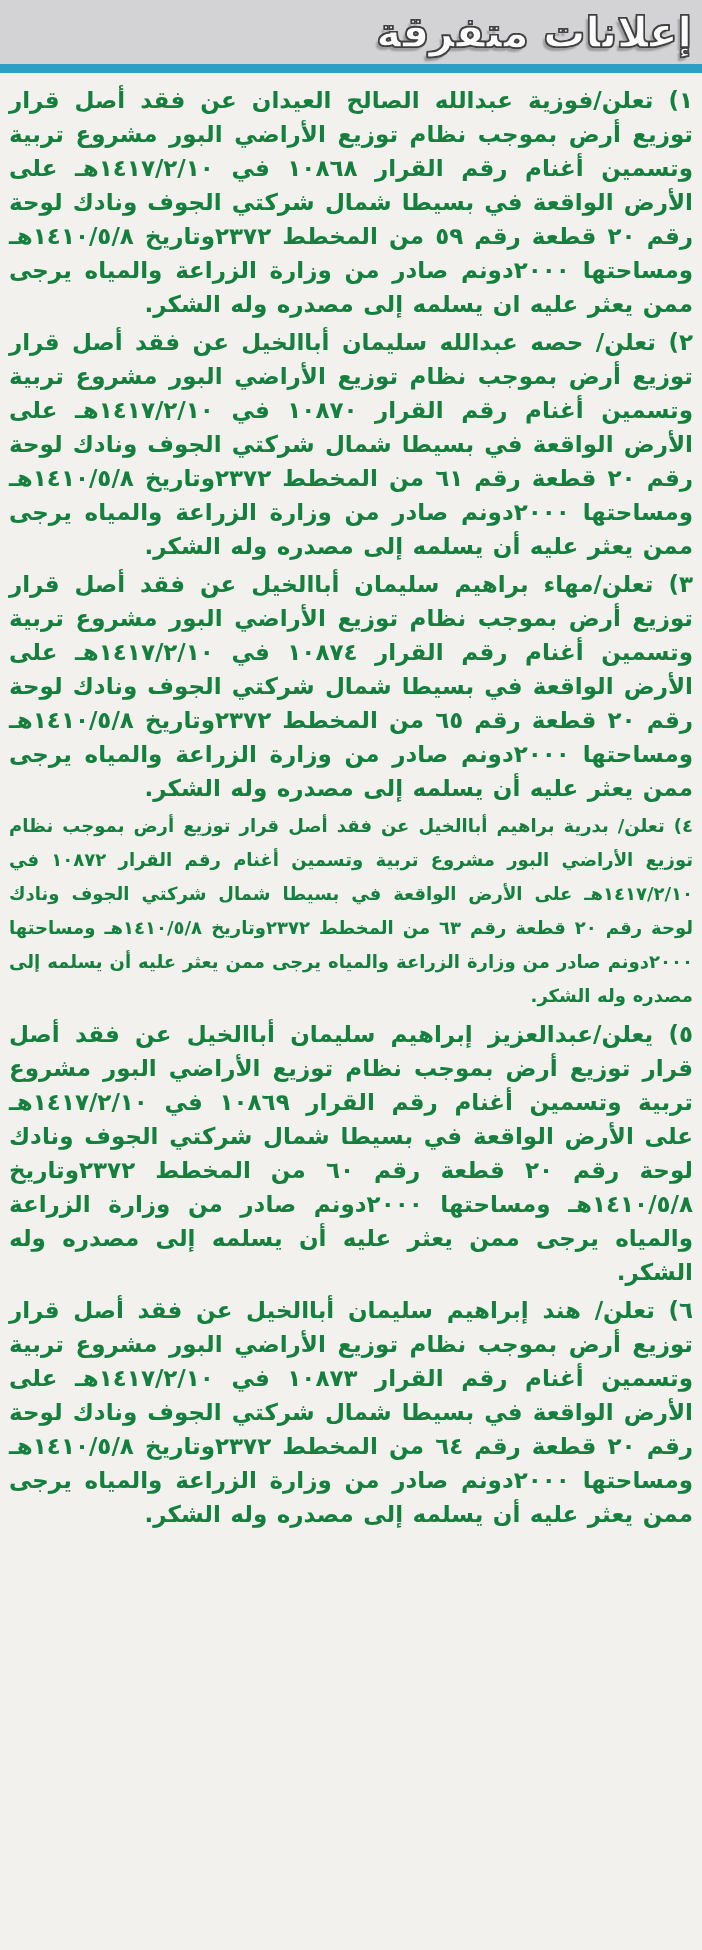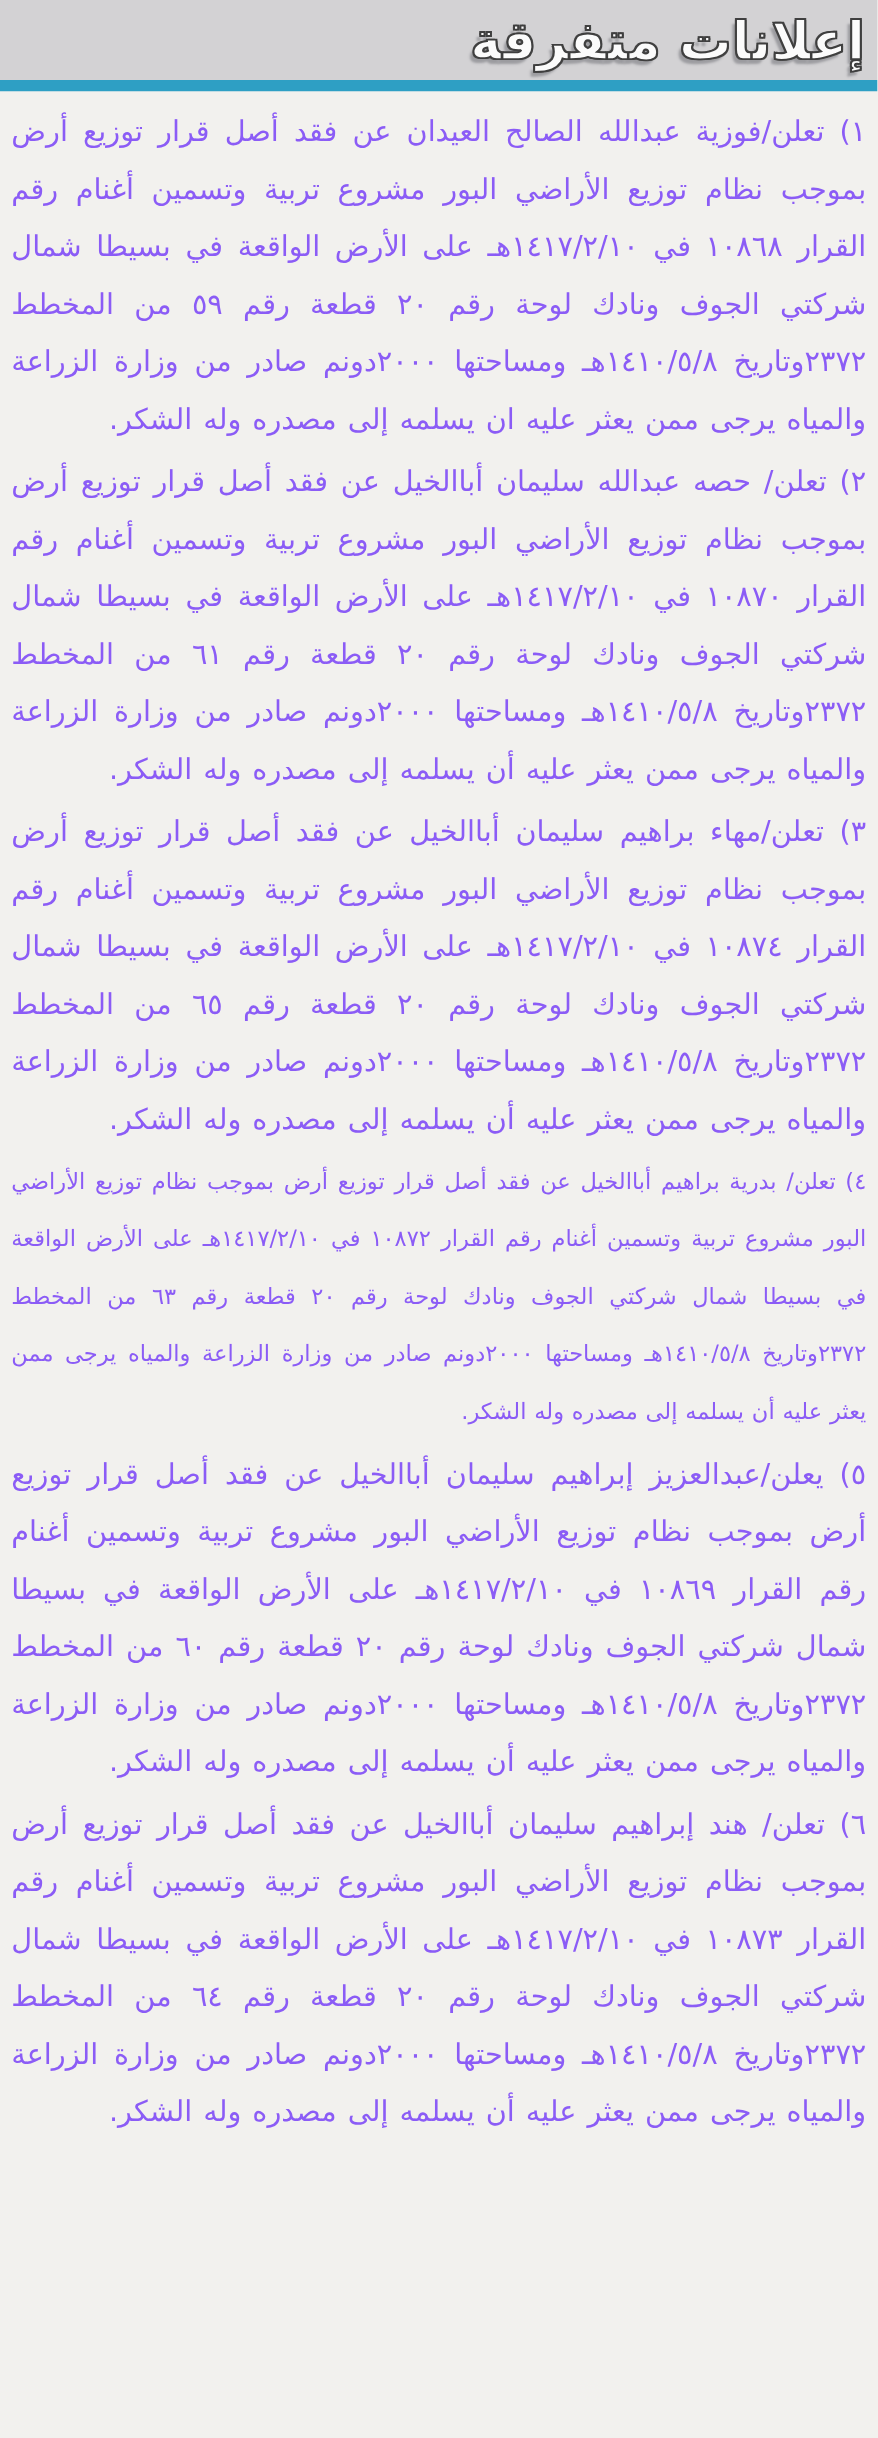--- a/index.html
+++ b/index.html
@@ -49,23 +49,23 @@
   }
   .ads {
     padding: 10px 9px 0;
     box-sizing: border-box;
   }
   .ad {
     margin: 0 0 4px;
     direction: rtl;
     unicode-bidi: embed;
     font-size: 23px;
-    font-weight: normal;
-    color: #8b5cf6;
-    line-height: 46px;
+    font-weight: bold;
+    color: #15803d;
+    line-height: 34px;
     text-align: justify;
     text-align-last: right;
     text-justify: inter-word;
     word-spacing: 1.5px;
   }
   .ad--alt {
     font-size: 18px;
     word-spacing: 0.5px;
   }
 </style>

